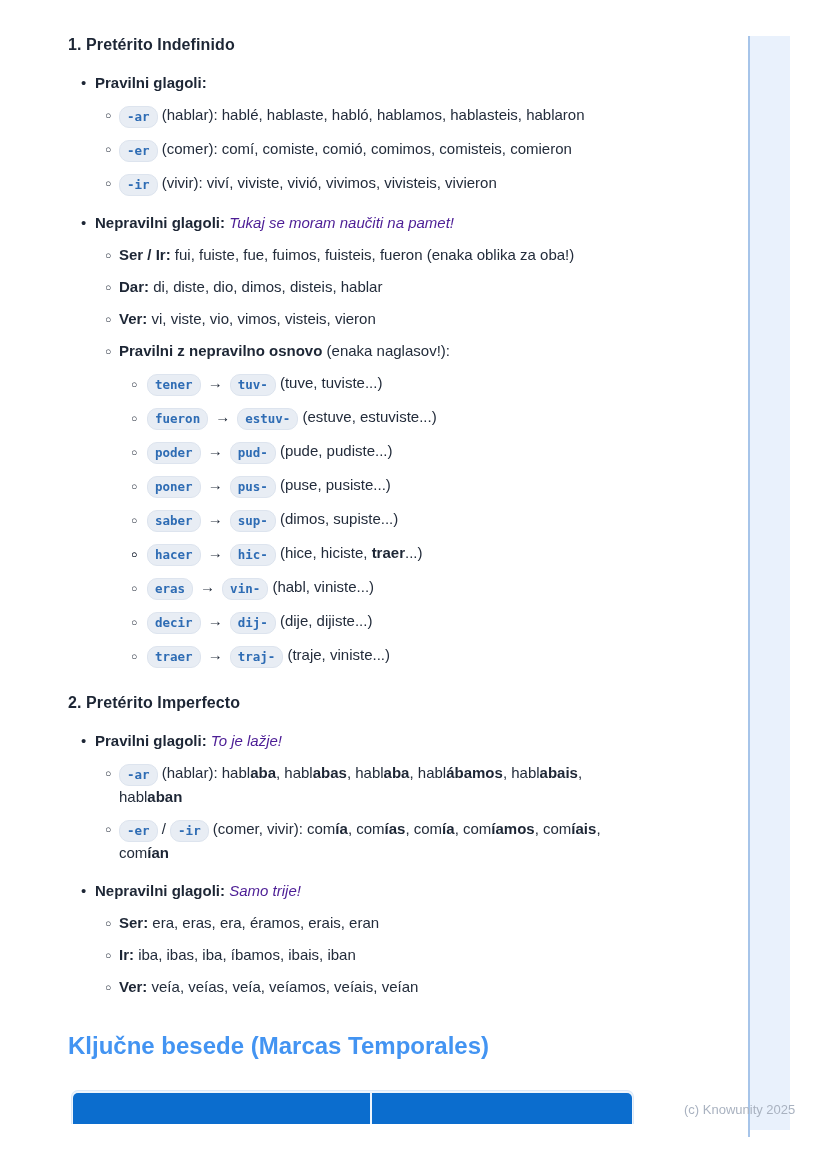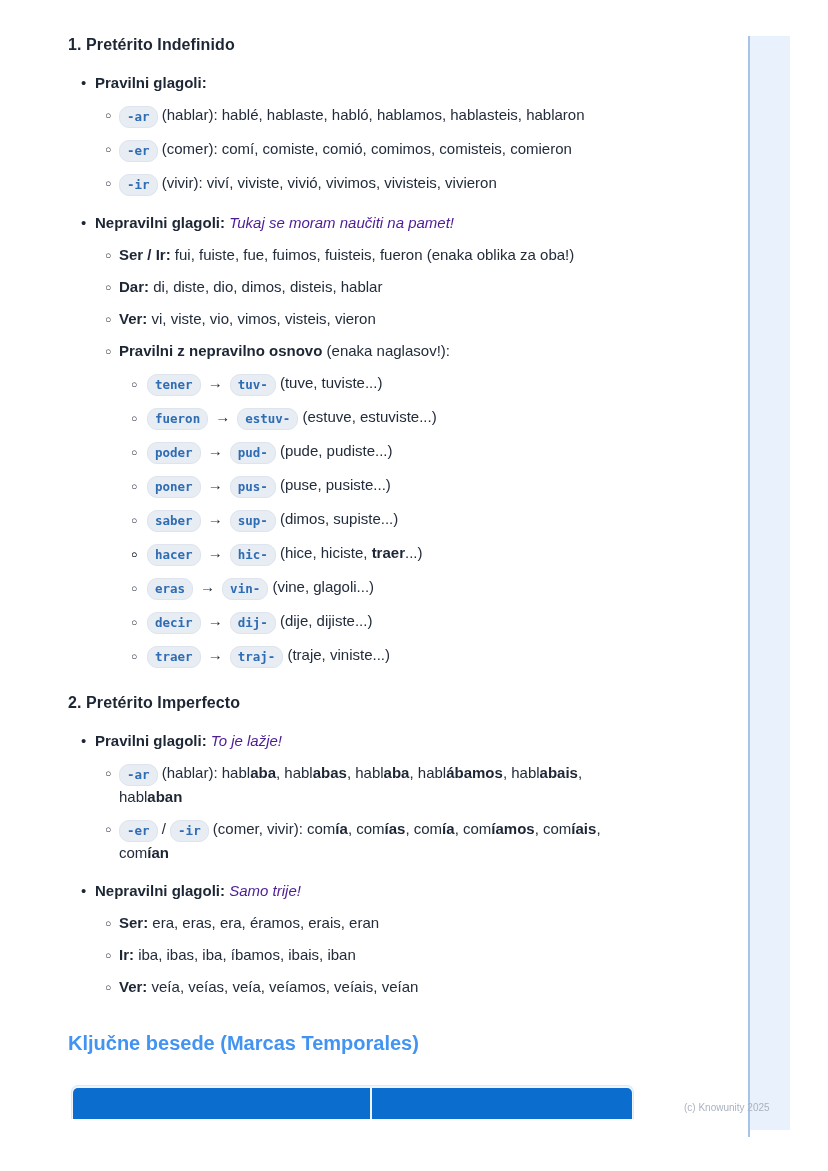--- a/index.html
+++ b/index.html
@@ -12,21 +12,21 @@
   }
   .content { position:absolute; left:68px; top:36px; width:572px; }
 
   h2.sec {
     font-size:16px; font-weight:bold; color:#1d2635;
     margin:26px 0 18px 0; letter-spacing:.1px;
   }
   h2.sec.first { margin-top:0; }
 
   h1.keywords {
-    font-size:20px; font-weight:bold; color:#4394f2;
+    font-size:24px; font-weight:bold; color:#4394f2;
     margin:34px 0 0 0;
   }
 
   .list { }
   .li { position:relative; margin-top:10px; font-size:15px; line-height:22px; color:#232c3b; }
   .li .marker { position:absolute; color:#1d2635; }
   .lvl1 { padding-left:27px; margin-top:16px; }
   .lvl1 .marker { left:13px; top:0px; font-size:15px; }
   .lvl2 { padding-left:51px; }
   .lvl2 .marker { left:37px; top:0px; font-size:10.5px; }
@@ -61,21 +61,21 @@
   .table-header { display:flex; gap:2px; height:31px; overflow:hidden; border-radius:5px 5px 0 0; }
   .th-cell { background:#0b6dce; height:100%; }
   .th-cell.c1 { width:297px; }
   .th-cell.c2 { flex:1; }
 
   .stripe-line { position:absolute; left:748px; top:36px; width:2px; height:1101px; background:#a6c4e9; }
   .stripe-panel { position:absolute; left:750px; top:36px; width:40px; height:1094px; background:#e9f1fc; }
 
   .watermark {
     position:absolute; left:684px; top:1102px;
-    font-size:10px; color:#a9b2c0; z-index:5; white-space:nowrap;
+    font-size:13px; color:#a9b2c0; z-index:5; white-space:nowrap;
   }
 </style>
 </head>
 <body>
 
 <div class="page">
   <div class="content">
 
     <h2 class="sec first">1. Pretérito Indefinido</h2>
     <div class="list" id="list-indefinido">
@@ -88,21 +88,21 @@
         <div class="li lvl2"><span class="marker">○</span><span class="li-content"><strong>Dar:</strong><span> di, diste, dio, dimos, disteis, hablar</span></span></div>
         <div class="li lvl2"><span class="marker">○</span><span class="li-content"><strong>Ver:</strong><span> vi, viste, vio, vimos, visteis, vieron</span></span></div>
         <div class="li lvl2"><span class="marker">○</span><span class="li-content"><strong>Pravilni z nepravilno osnovo</strong><span> (enaka naglasov!):</span></span></div>
         <div class="li lvl3"><span class="marker">○</span><span class="li-content"><span class="chip">tener</span><span class="arrow">→</span><span class="chip">tuv-</span><span> (tuve, tuviste...)</span></span></div>
         <div class="li lvl3"><span class="marker">○</span><span class="li-content"><span class="chip">fueron</span><span class="arrow">→</span><span class="chip">estuv-</span><span> (estuve, estuviste...)</span></span></div>
         <div class="li lvl3"><span class="marker">○</span><span class="li-content"><span class="chip">poder</span><span class="arrow">→</span><span class="chip">pud-</span><span> (pude, pudiste...)</span></span></div>
         <div class="li lvl3"><span class="marker">○</span><span class="li-content"><span class="chip">poner</span><span class="arrow">→</span><span class="chip">pus-</span><span> (puse, pusiste...)</span></span></div>
         <div class="li lvl3"><span class="marker">○</span><span class="li-content"><span class="chip">saber</span><span class="arrow">→</span><span class="chip">sup-</span><span> (dimos, supiste...)</span></span></div>
         <div class="li lvl3"><span class="marker">○</span></div>
         <div class="li lvl3"><span class="marker">○</span><span class="li-content"><span class="chip">hacer</span><span class="arrow">→</span><span class="chip">hic-</span><span> (hice, hiciste, </span><strong>traer</strong><span>...)</span></span></div>
-        <div class="li lvl3"><span class="marker">○</span><span class="li-content"><span class="chip">eras</span><span class="arrow">→</span><span class="chip">vin-</span><span> (vine, glagoli...)</span></span></div>
+        <div class="li lvl3"><span class="marker">○</span><span class="li-content"><span class="chip">eras</span><span class="arrow">→</span><span class="chip">vin-</span><span> (habl, viniste...)</span></span></div>
         <div class="li lvl3"><span class="marker">○</span><span class="li-content"><span class="chip">decir</span><span class="arrow">→</span><span class="chip">dij-</span><span> (dije, dijiste...)</span></span></div>
         <div class="li lvl3"><span class="marker">○</span><span class="li-content"><span class="chip">traer</span><span class="arrow">→</span><span class="chip">traj-</span><span> (traje, viniste...)</span></span></div>
       </div>
 
     <h2 class="sec">2. Pretérito Imperfecto</h2>
     <div class="list" id="list-imperfecto">
         <div class="li lvl1"><span class="marker">•</span><span class="li-content"><strong>Pravilni glagoli:</strong><em> To je lažje!</em></span></div>
         <div class="li lvl2"><span class="marker">○</span><span class="li-content"><span class="chip">-ar</span><span> (hablar): habl</span><strong>aba</strong><span>, habl</span><strong>abas</strong><span>, habl</span><strong>aba</strong><span>, habl</span><strong>ábamos</strong><span>, habl</span><strong>abais</strong><span>, habl</span><strong>aban</strong></span></div>
         <div class="li lvl2"><span class="marker">○</span><span class="li-content"><span class="chip">-er</span><span> / </span><span class="chip">-ir</span><span> (comer, vivir): com</span><strong>ía</strong><span>, com</span><strong>ías</strong><span>, com</span><strong>ía</strong><span>, com</span><strong>íamos</strong><span>, com</span><strong>íais</strong><span>, com</span><strong>ían</strong></span></div>
         <div class="li lvl1"><span class="marker">•</span><span class="li-content"><strong>Nepravilni glagoli:</strong><em> Samo trije!</em></span></div>

